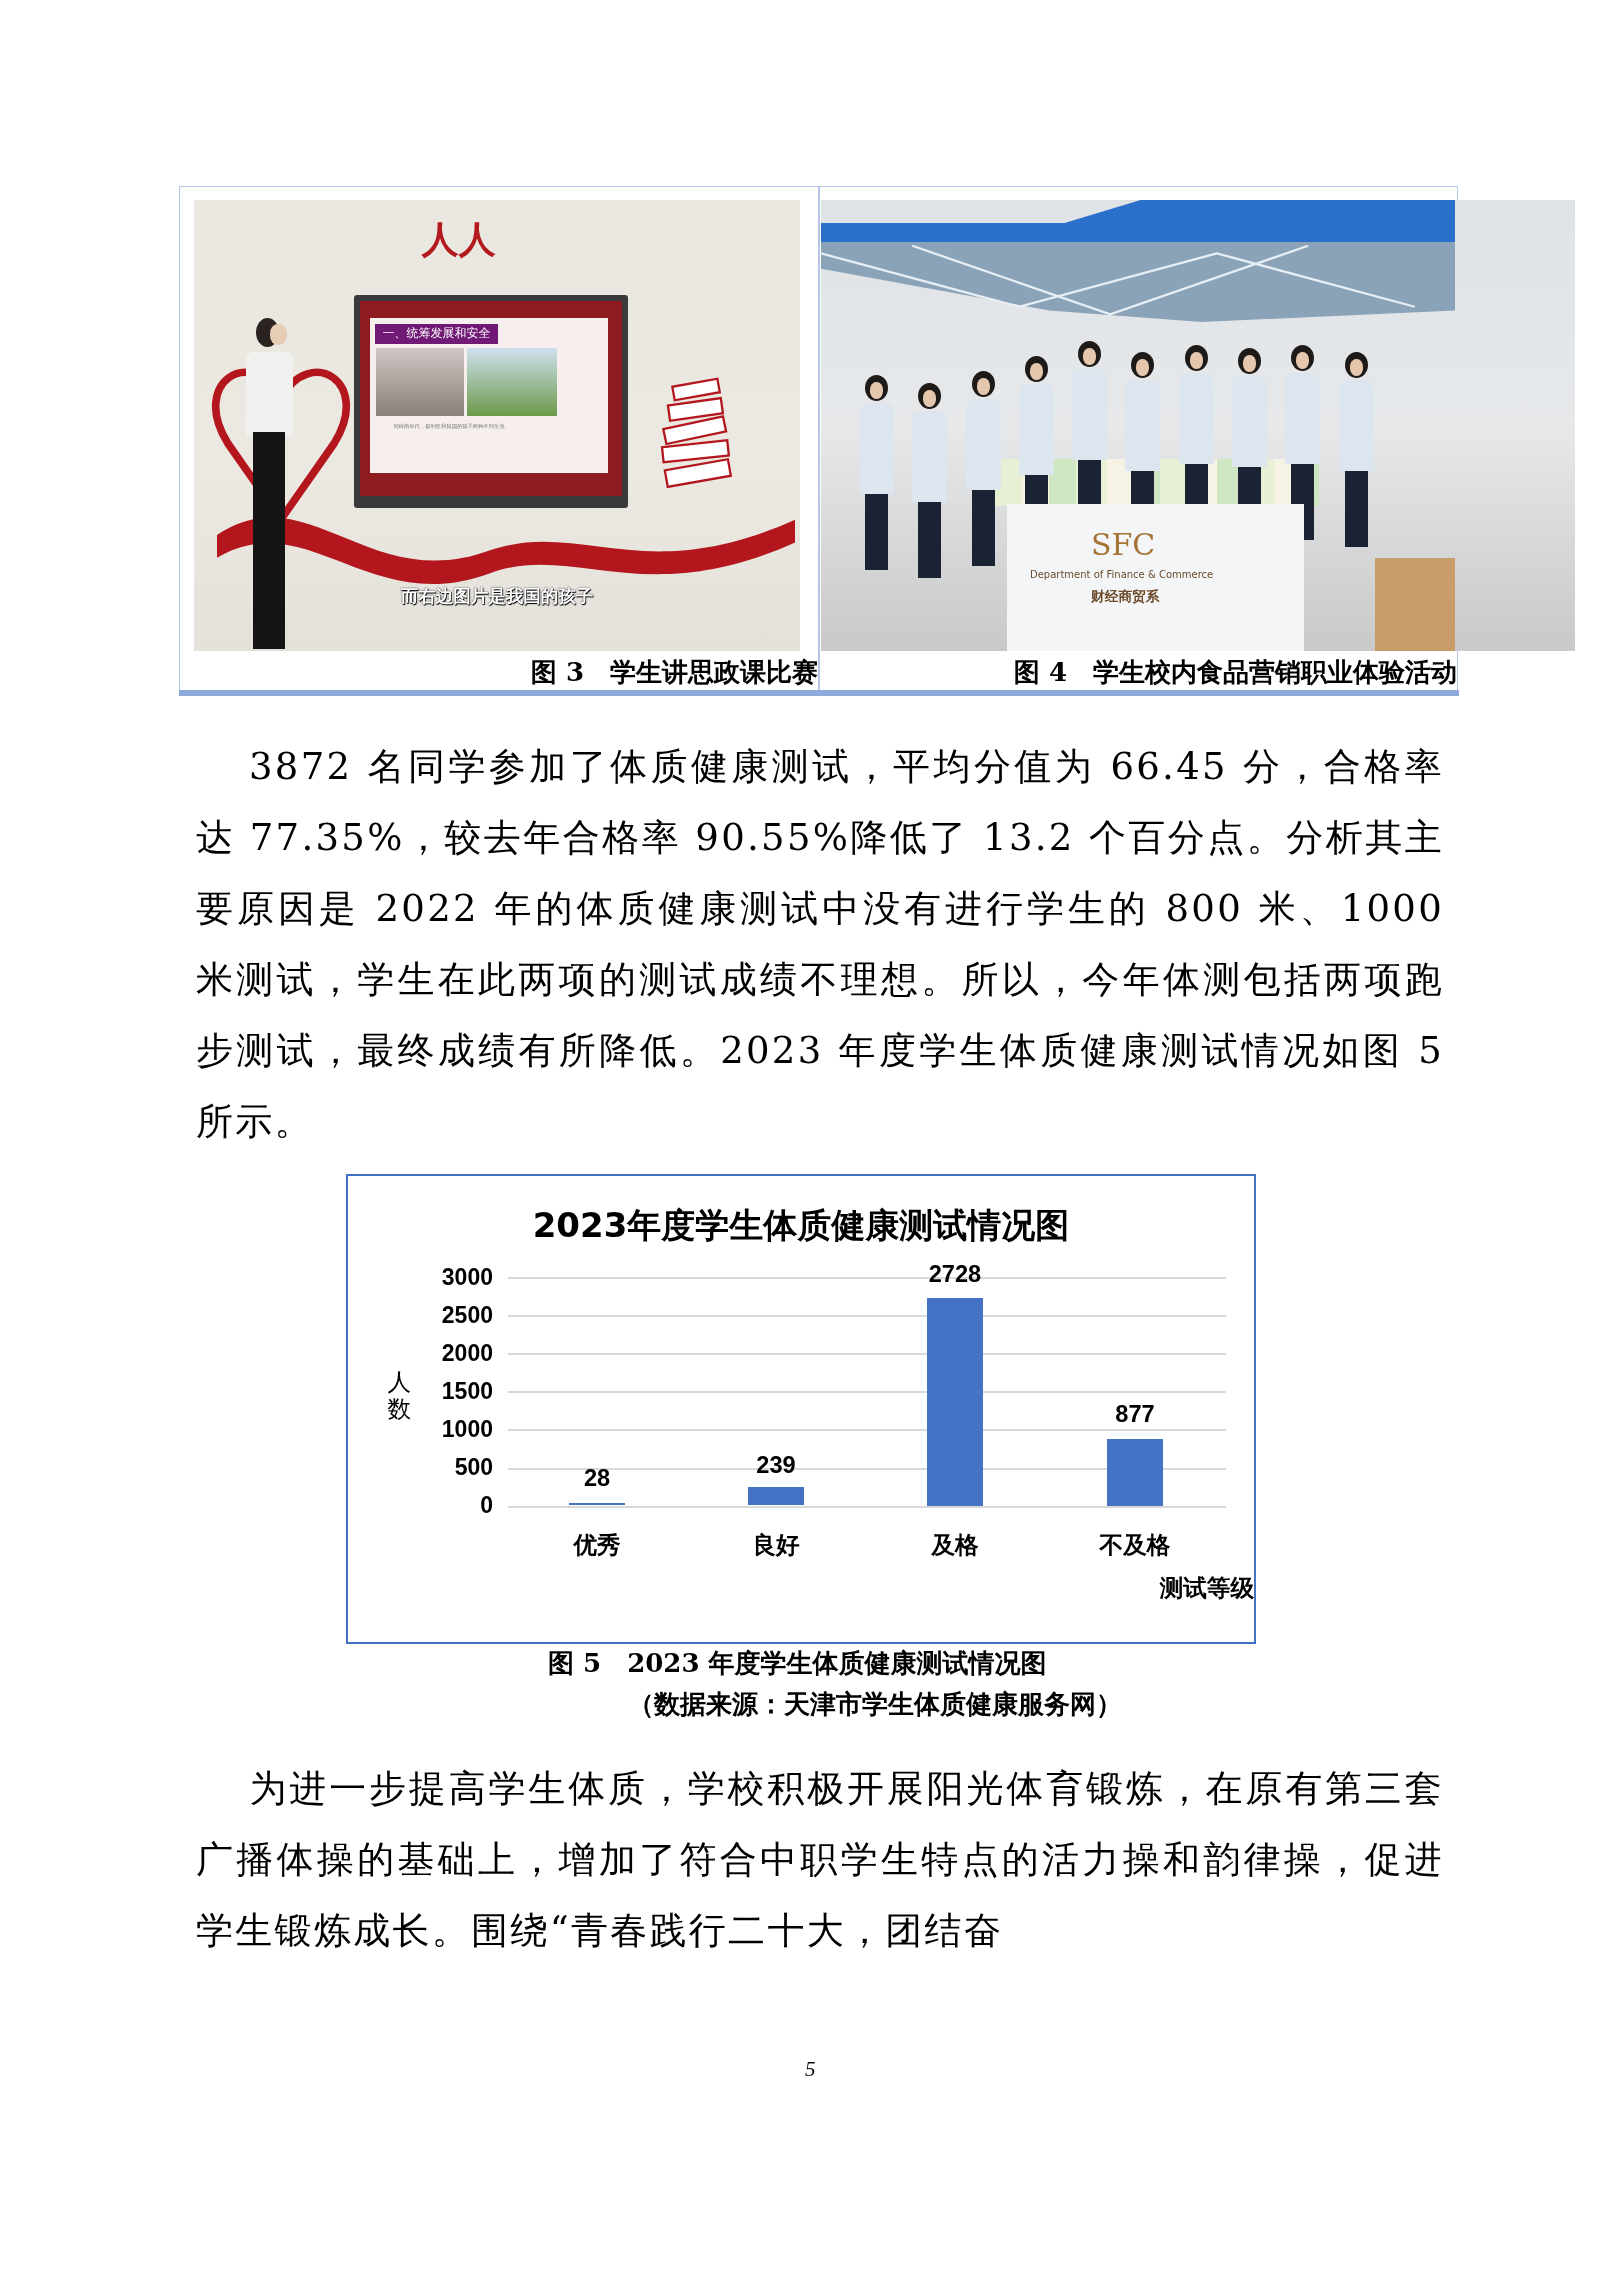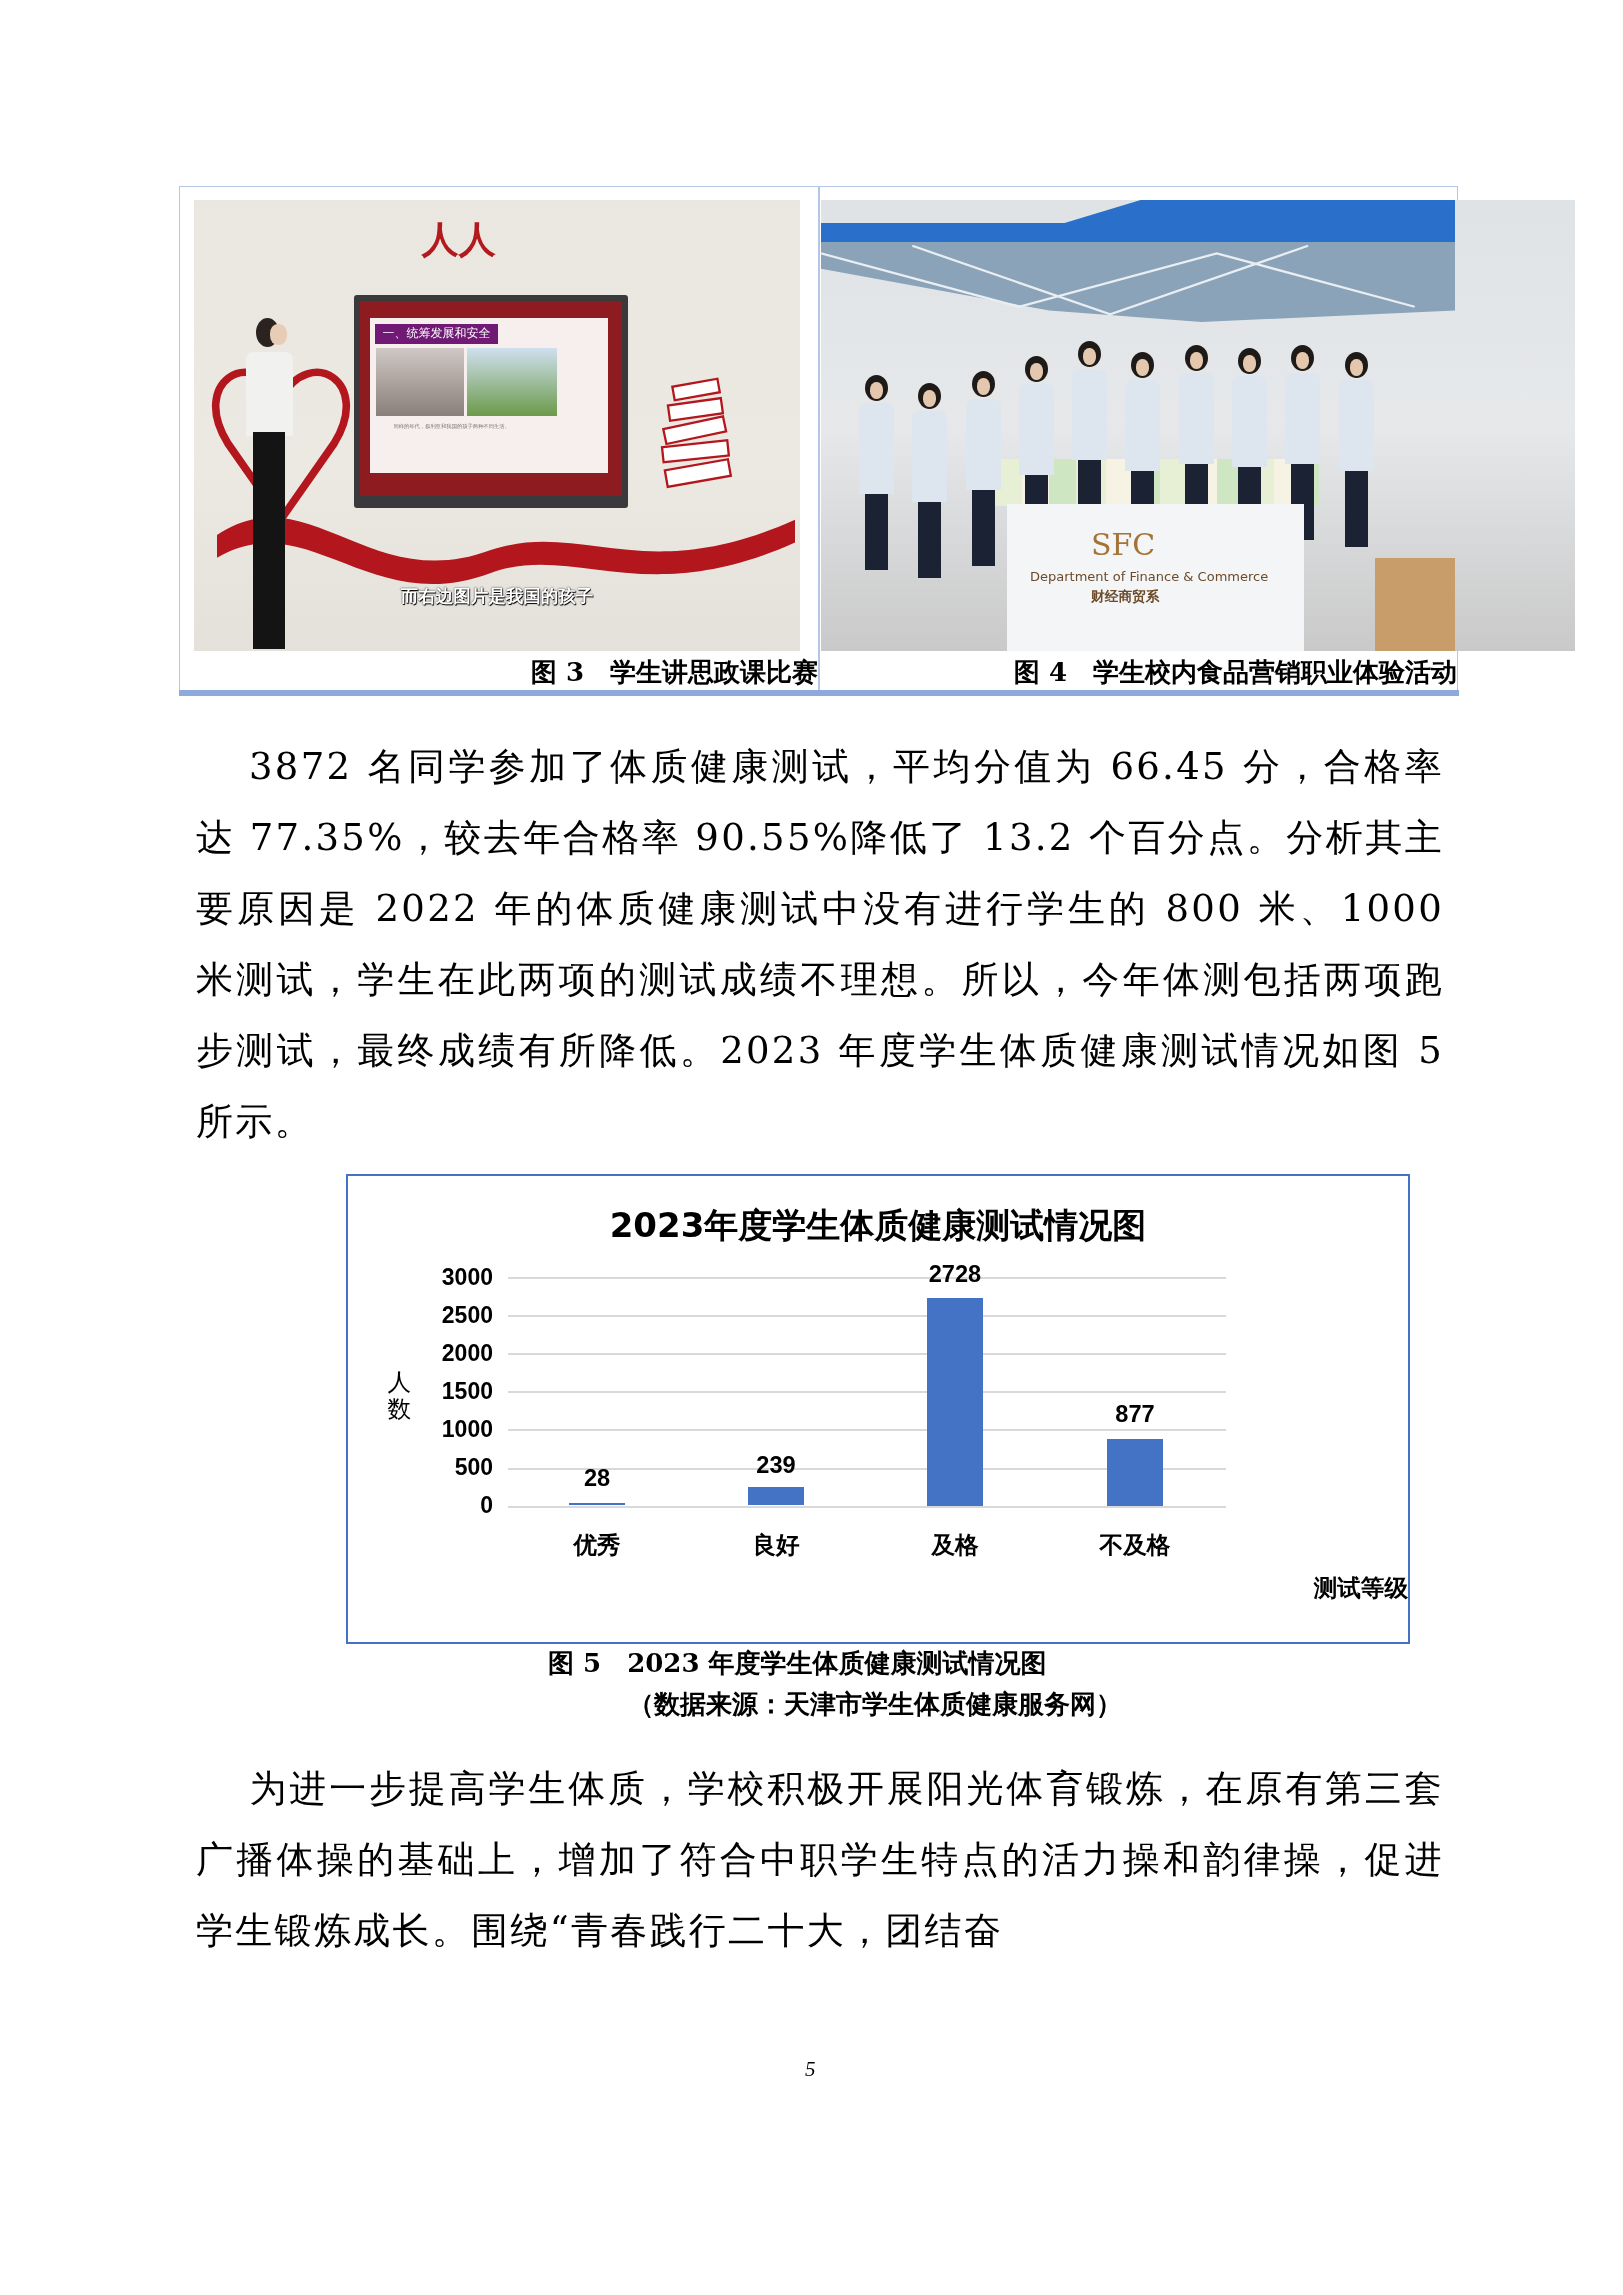--- a/index.html
+++ b/index.html
@@ -36,39 +36,39 @@
   .person .shirt { position:absolute; left:0; top:34px; width:47px; height:84px; background:#f1f1ef; border-radius:7.6px 7.6px 1.5px 1.5px; }
   .person .pants { position:absolute; left:7.6px; top:114px; width:32px; height:217px; background:#141414; }
   .subtitle { position:absolute; left:175px; top:384px; font-size:17.5px; color:#fff; font-weight:bold;
               font-family:"DejaVu Sans",sans-serif; text-shadow:0 0 1.5px #000,0.8px 0.8px 0.8px #000;margin-left:32px; }
   .books { position:absolute; left:464px; top:175px; width:84px; height:122px; }
   .wall-char { position:absolute; color:#b21a1e; font-weight:bold; font-size:37px; font-family:"DejaVu Serif",serif; }
 
   
   .tent { position:absolute; left:0; top:0; width:634px; height:122px; }
   .table-cloth { position:absolute; left:186px; top:304px; width:297px; height:147px; background:#f4f5f7; }
-  .cloth-text1 { position:absolute; left:23px; top:65px; font-size:13px; color:#6b4b2a; font-family:"DejaVu Sans",sans-serif; }
+  .cloth-text1 { position:absolute; left:23px; top:65px; font-size:10px; color:#6b4b2a; font-family:"DejaVu Sans",sans-serif; }
   .cloth-text2 { position:absolute; left:84px; top:84px; font-size:13.7px; color:#6b4b2a; font-weight:bold; font-family:"DejaVu Sans",sans-serif; }
   .cloth-logo { position:absolute; left:84px; top:23px; font-size:30px; color:#a57336; font-family:"DejaVu Serif",serif; }
   .student { position:absolute; width:35px; }
   .student .h { width:23px; height:26px; border-radius:50%; background:#1e1a18; margin:0 auto; position:relative; }
   .student .f { position:absolute; left:4.6px; top:6.8px; width:13.7px; height:17.5px; background:#e5c7ae; border-radius:45%; }
   .student .b { width:35px; height:91px; background:#dde6ef; border-radius:7.6px 7.6px 0 0; margin-top:1.5px; }
   .student .l { width:23px; height:76px; background:#1b2233; margin:0 auto; }
   .boxes { position:absolute; left:554px; top:358px; width:80px; height:94px; background:#c99d6a; }
   .goods { position:absolute; left:171px; top:259px; width:327px; height:47px;
            background:repeating-linear-gradient(90deg,#e7f0d4 0 30px,#f6f3e5 30px 57px,#cfe6c2 57px 84px); }
 
   
   .para { left:196px; width:1248px; font-size:37px; line-height:71px; letter-spacing:2.3px;
           text-align:justify; font-family:"DejaVu Serif","Liberation Serif",serif; }
   .para .indent { display:inline-block; width:53px; }
 
   
-  .chart-box { left:346px; top:1174px; width:1064px; height:470px; border:2.3px solid #4472c4; box-sizing:border-box; background:#fff; }
+  .chart-box { left:346px; top:1174px; width:910px; height:470px; border:2.3px solid #4472c4; box-sizing:border-box; background:#fff; }
   .chart-title { position:absolute; left:0; right:0; top:27px; text-align:center; font-size:34px; font-weight:bold;
                  font-family:"DejaVu Sans","Liberation Sans",sans-serif; }
   .grid-line { position:absolute; left:160px; width:718px; height:2.3px; background:#d9d9d9; }
   .tick-label { position:absolute; left:46px; width:99px; text-align:right; font-size:23px; font-weight:bold;
                 font-family:"Liberation Sans","DejaVu Sans",sans-serif; }
   .bar { position:absolute; width:56px; background:#4472c4; }
   .bar-label { position:absolute; width:122px; text-align:center; font-size:23.6px; font-weight:bold;
                font-family:"Liberation Sans","DejaVu Sans",sans-serif; }
   .cat-label { position:absolute; width:152px; text-align:center; font-size:23.6px; font-weight:bold; top:353px;
                font-family:"DejaVu Sans","Liberation Sans",sans-serif; }

